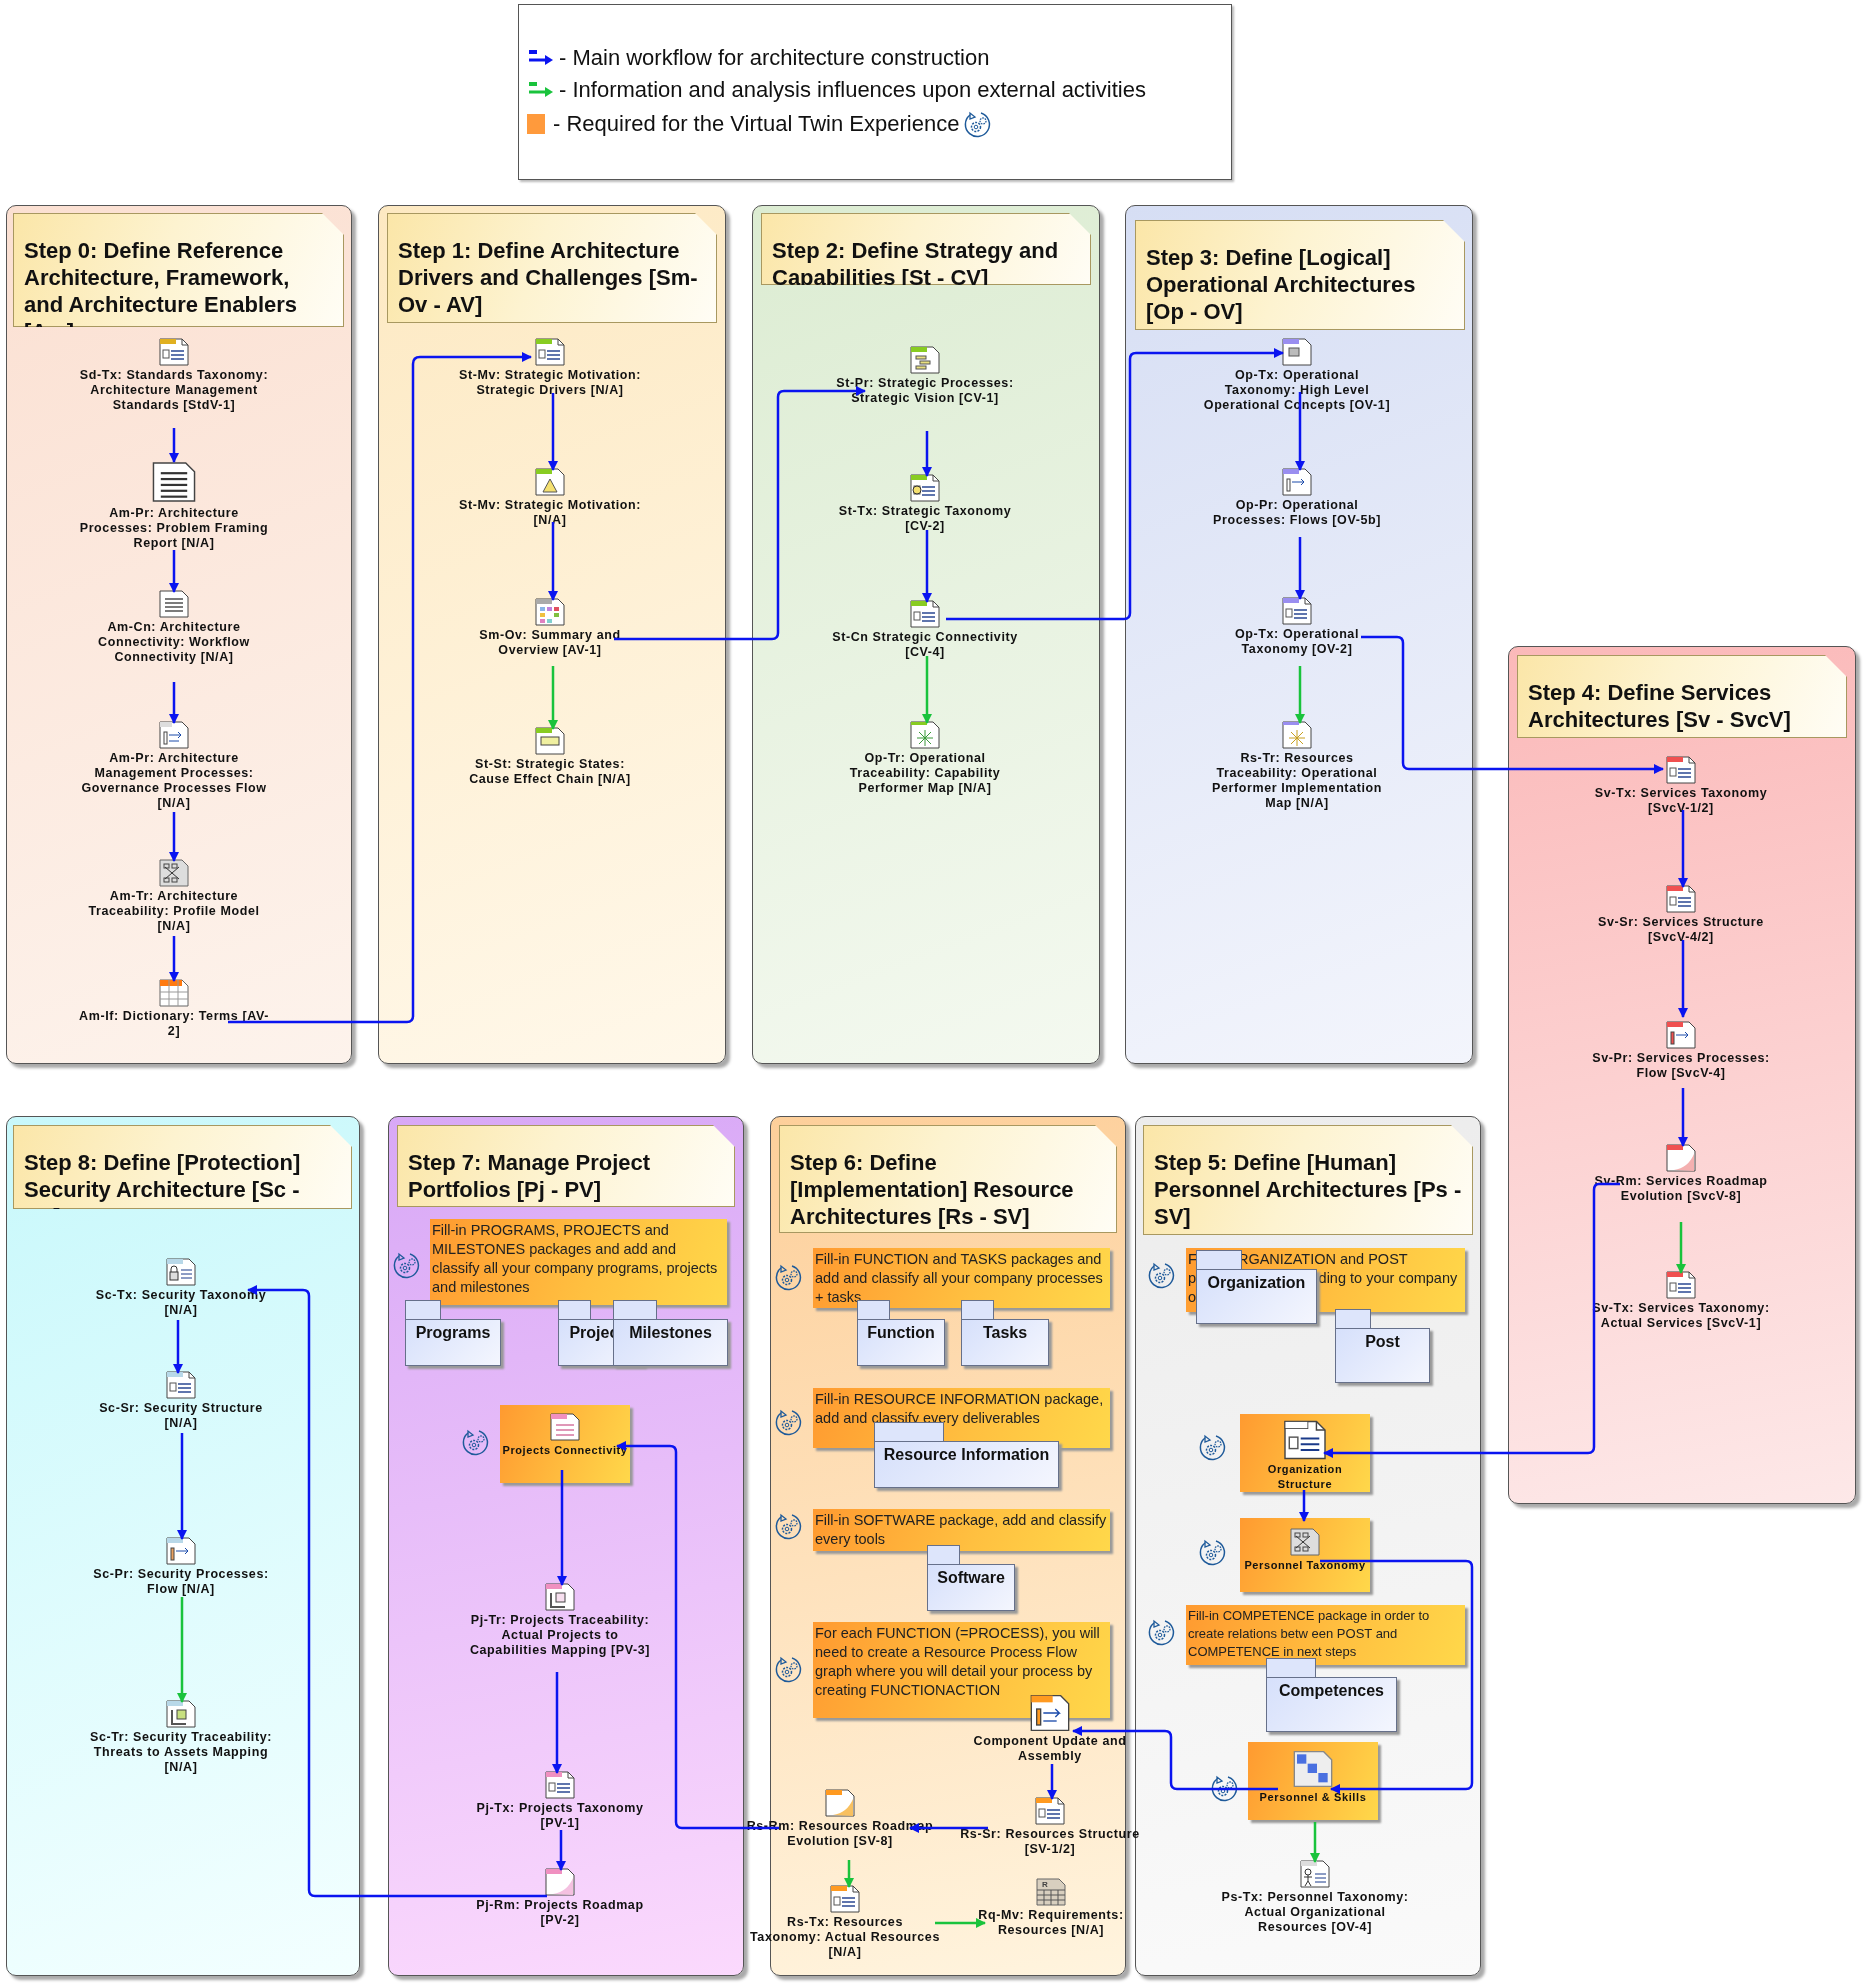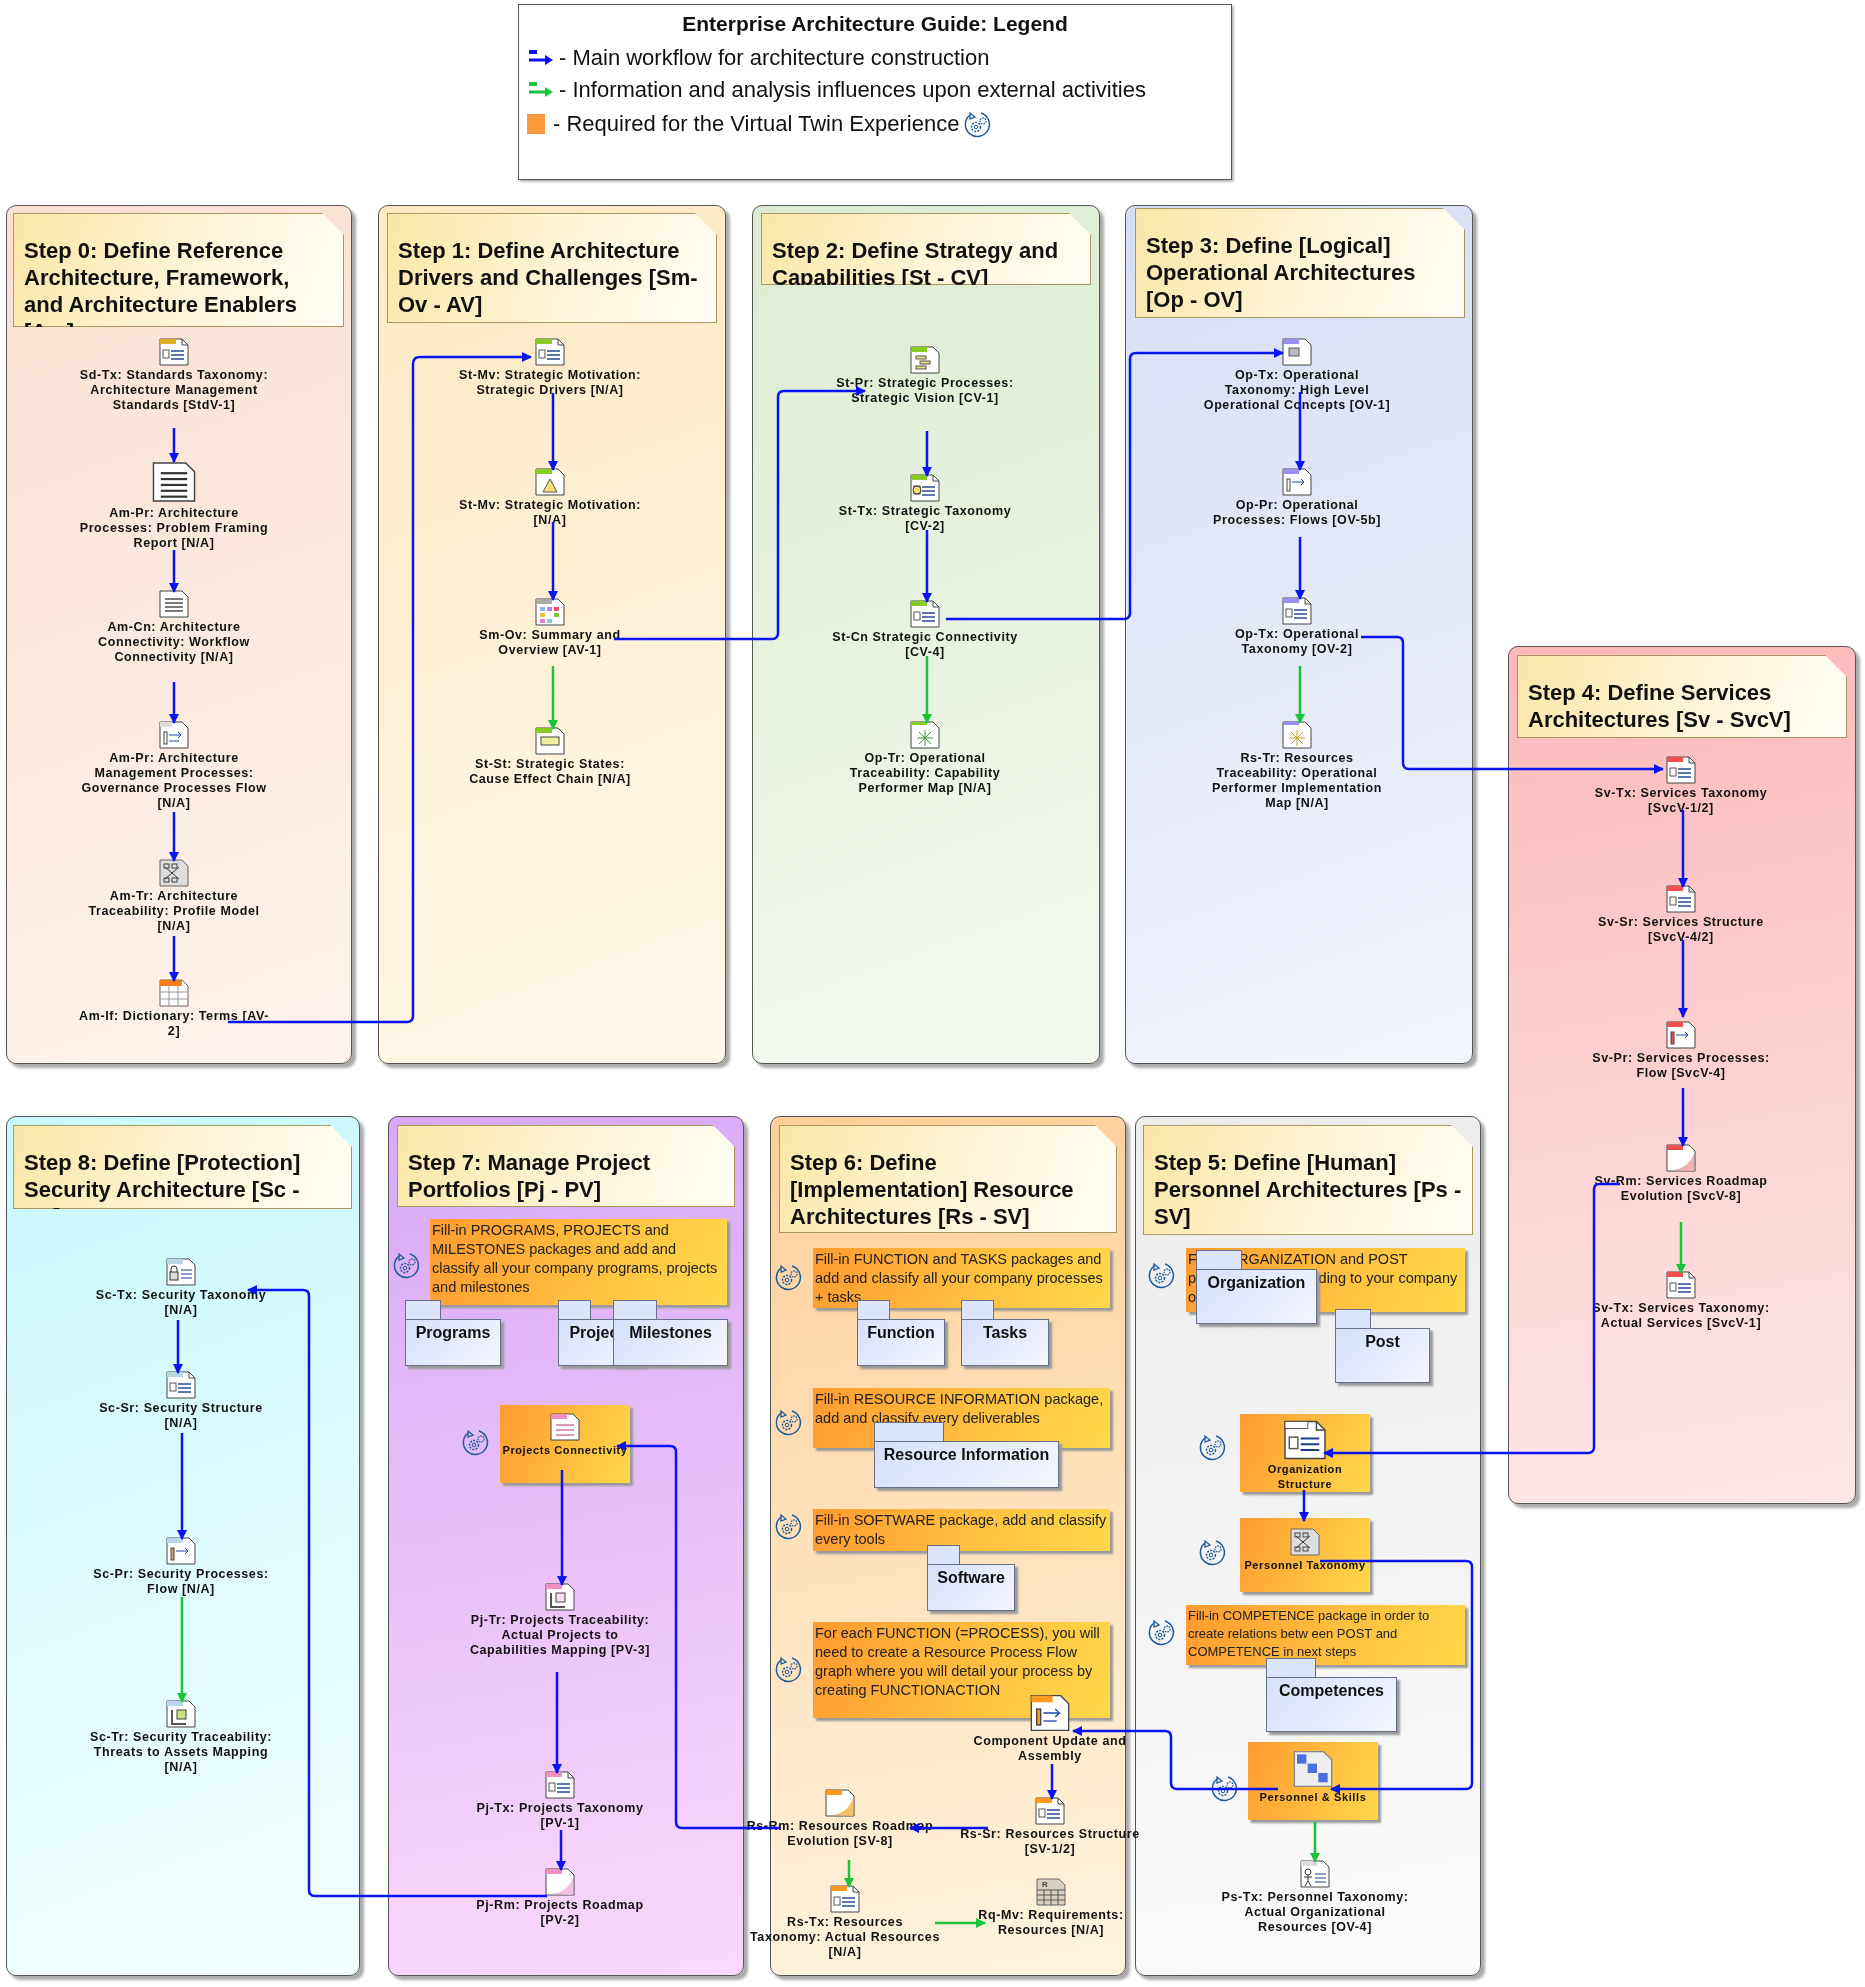--- a/index.html
+++ b/index.html
@@ -68,21 +68,20 @@
     <marker id="ab" viewBox="0 0 10 10" refX="9" refY="5" markerWidth="4" markerHeight="4" orient="auto-start-reverse">
       <path d="M0 0 L10 5 L0 10 Z" fill="#0a14f0"></path>
     </marker>
     <marker id="ag" viewBox="0 0 10 10" refX="9" refY="5" markerWidth="4" markerHeight="4" orient="auto-start-reverse">
       <path d="M0 0 L10 5 L0 10 Z" fill="#19c33c"></path>
     </marker>
   </defs>
 </svg>
 
 <div class="legend">
-  <div class="legend-title">Enterprise Architecture Guide: Legend</div>
   <div class="legend-row" style="top:40px">
     <svg class="legend-arrow" viewBox="0 0 28 22">
       <rect x="2" y="3" width="8" height="4" fill="#0a14f0"></rect>
         <line x1="2" y1="13" x2="20" y2="13" stroke="#0a14f0" stroke-width="3"></line>
         <path d="M18 8 L26 13 L18 18 Z" fill="#0a14f0"></path>
     </svg>
     <span>- Main workflow for architecture construction</span>
   </div>
   <div class="legend-row" style="top:72px">
     <svg class="legend-arrow" viewBox="0 0 28 22">
@@ -107,21 +106,21 @@
 <div class="frame" style="left:1125px;top:205px;width:346px;height:857px;background:linear-gradient(160deg,#d6def4,#f3f5fc);"></div>
 <div class="frame" style="left:1508px;top:646px;width:346px;height:856px;background:linear-gradient(170deg,#fbb9b9,#fde8e8);"></div>
 <div class="frame" style="left:6px;top:1116px;width:352px;height:858px;background:linear-gradient(160deg,#c8f8fb,#f3ffff);"></div>
 <div class="frame" style="left:388px;top:1116px;width:354px;height:858px;background:linear-gradient(170deg,#d8a8f6,#fbd9fd);"></div>
 <div class="frame" style="left:770px;top:1116px;width:354px;height:858px;background:linear-gradient(170deg,#fdcf9a,#fff4de);"></div>
 <div class="frame" style="left:1135px;top:1116px;width:344px;height:858px;background:linear-gradient(170deg,#ececec,#fafafa);"></div>
 
 <div class="note" style="left:13px;top:213px;width:331px;height:114px;">Step 0: Define Reference Architecture, Framework, and Architecture Enablers [Am]</div>
 <div class="note" style="left:387px;top:213px;width:330px;height:110px;">Step 1: Define Architecture Drivers and Challenges [Sm-Ov - AV]</div>
 <div class="note" style="left:761px;top:213px;width:330px;height:72px;">Step 2: Define Strategy and Capabilities [St - CV]</div>
-<div class="note" style="left:1135px;top:208px;width:330px;height:110px;">Step 3: Define [Logical] Operational Architectures [Op - OV]</div>
+<div class="note" style="left:1135px;top:220px;width:330px;height:110px;">Step 3: Define [Logical] Operational Architectures [Op - OV]</div>
 <div class="note" style="left:1517px;top:655px;width:330px;height:83px;">Step 4: Define Services Architectures [Sv - SvcV]</div>
 <div class="note" style="left:13px;top:1125px;width:339px;height:84px;">Step 8: Define [Protection] Security Architecture [Sc - SV]</div>
 <div class="note" style="left:397px;top:1125px;width:338px;height:82px;">Step 7: Manage Project Portfolios [Pj - PV]</div>
 <div class="note" style="left:779px;top:1125px;width:338px;height:108px;">Step 6: Define [Implementation] Resource Architectures [Rs - SV]</div>
 <div class="note" style="left:1143px;top:1125px;width:330px;height:110px;">Step 5: Define [Human] Personnel Architectures [Ps - SV]</div>
 
 <div class="node" style="left:79px;top:338px;">
   <svg class="doc-icon" viewBox="0 0 30 28">
       <use href="#doc"></use>
       <rect x="1" y="1" width="16" height="5" fill="#e0b020"></rect>

